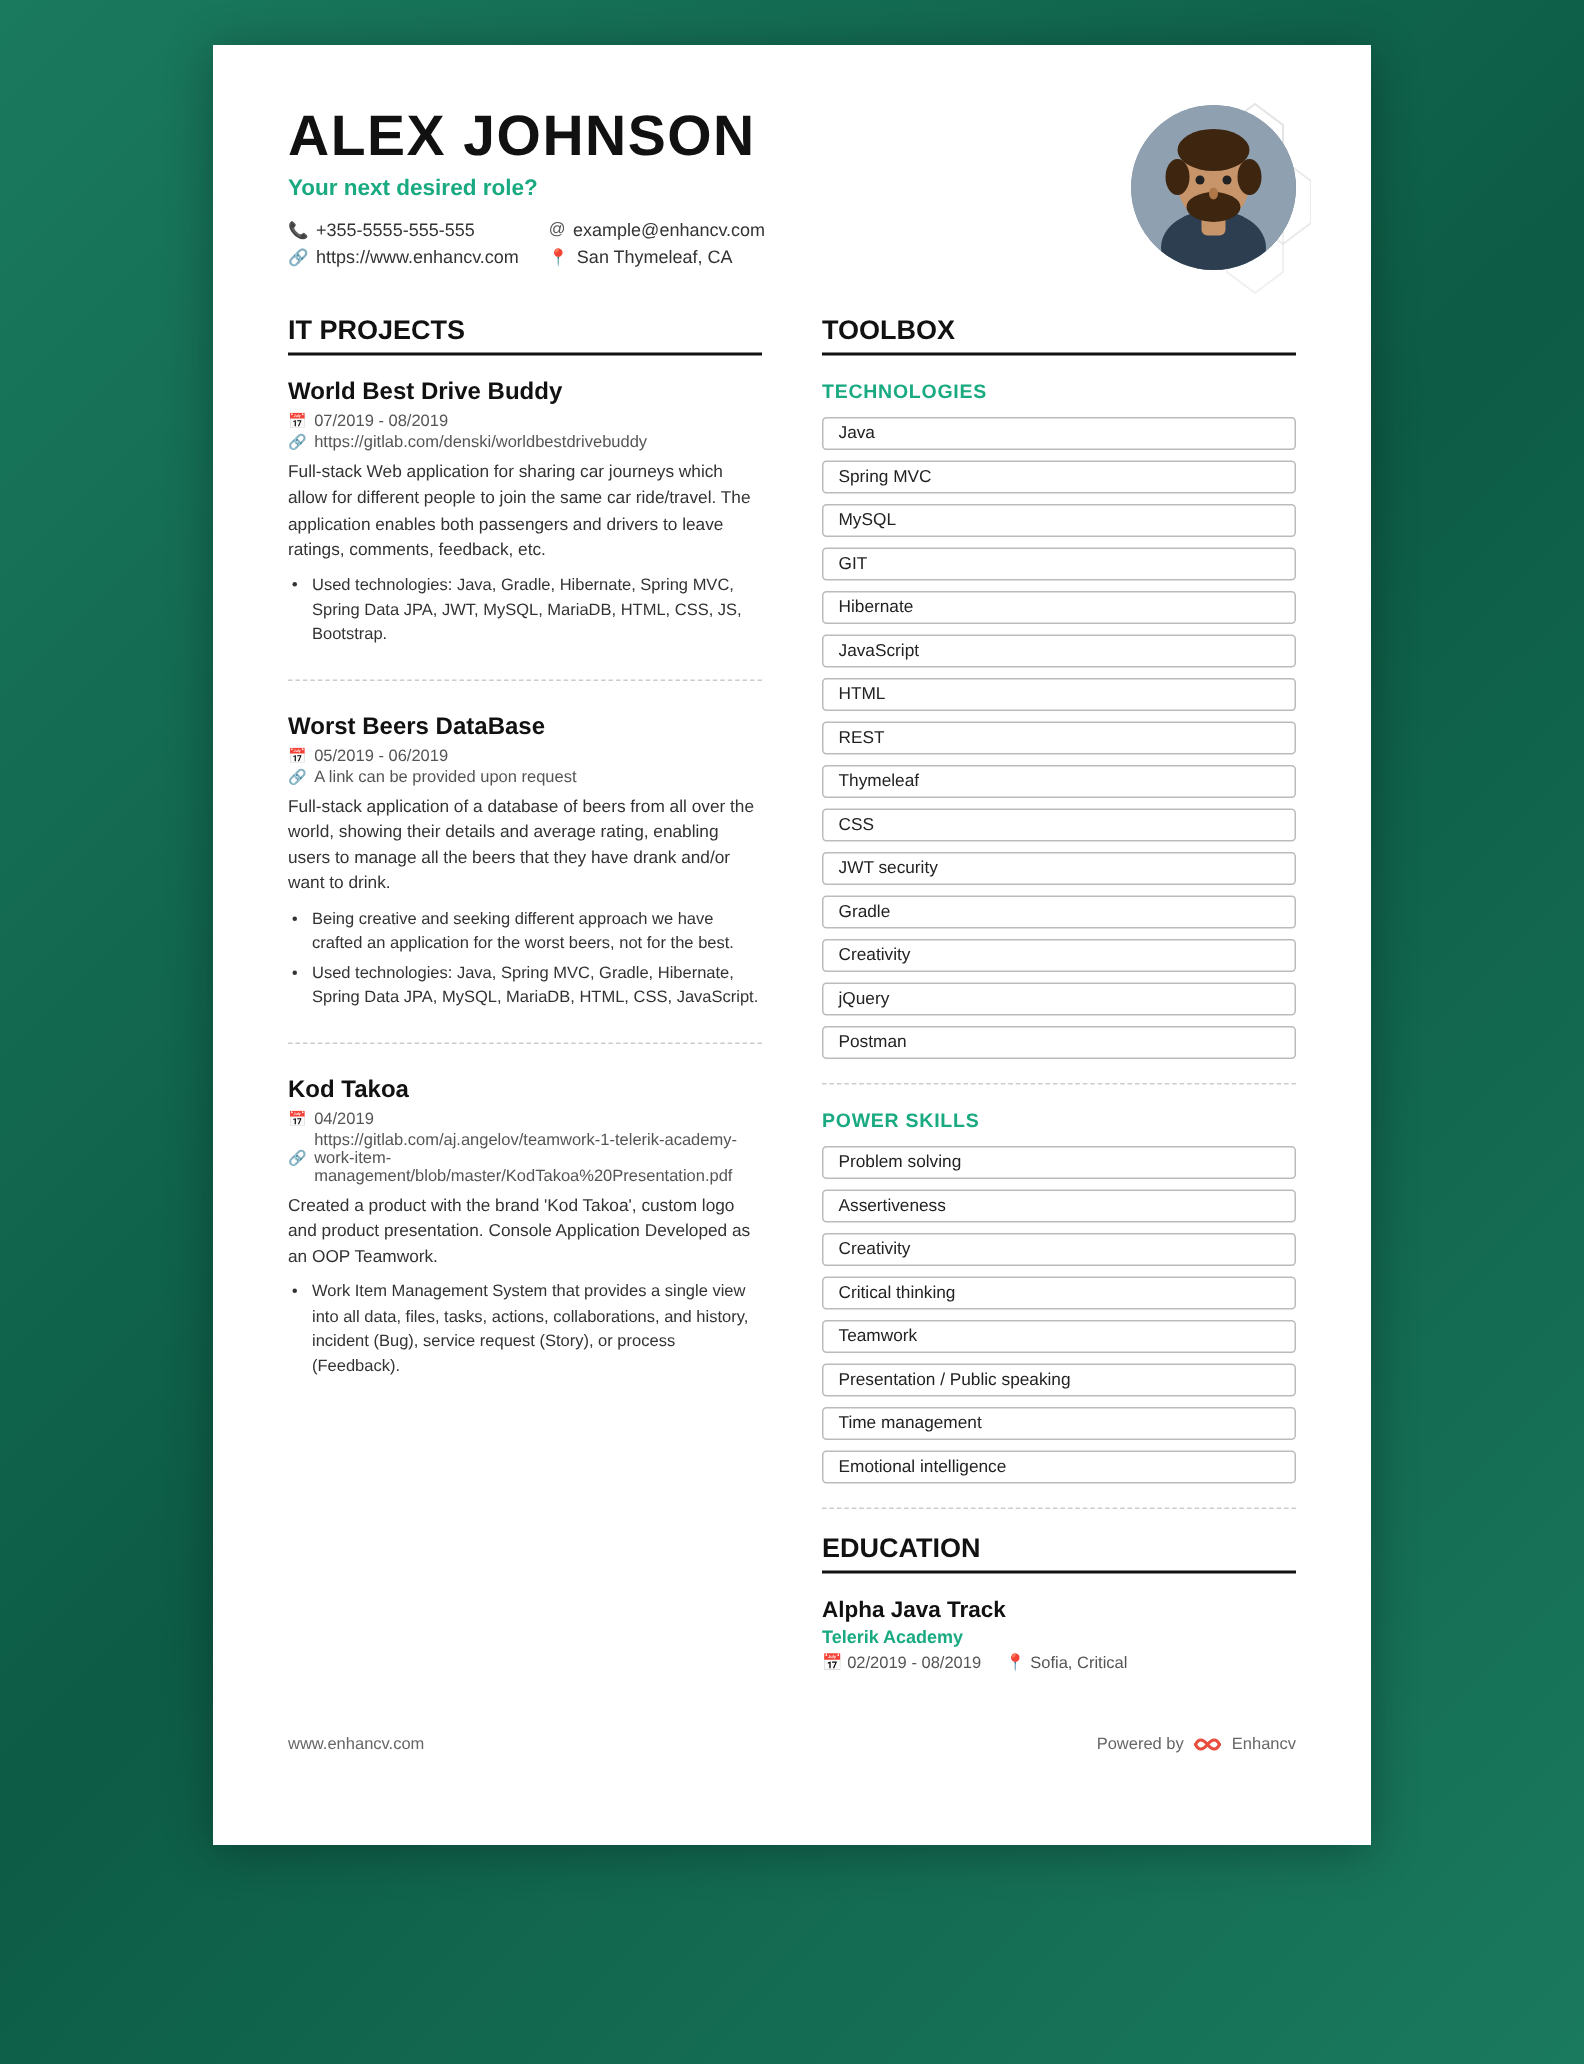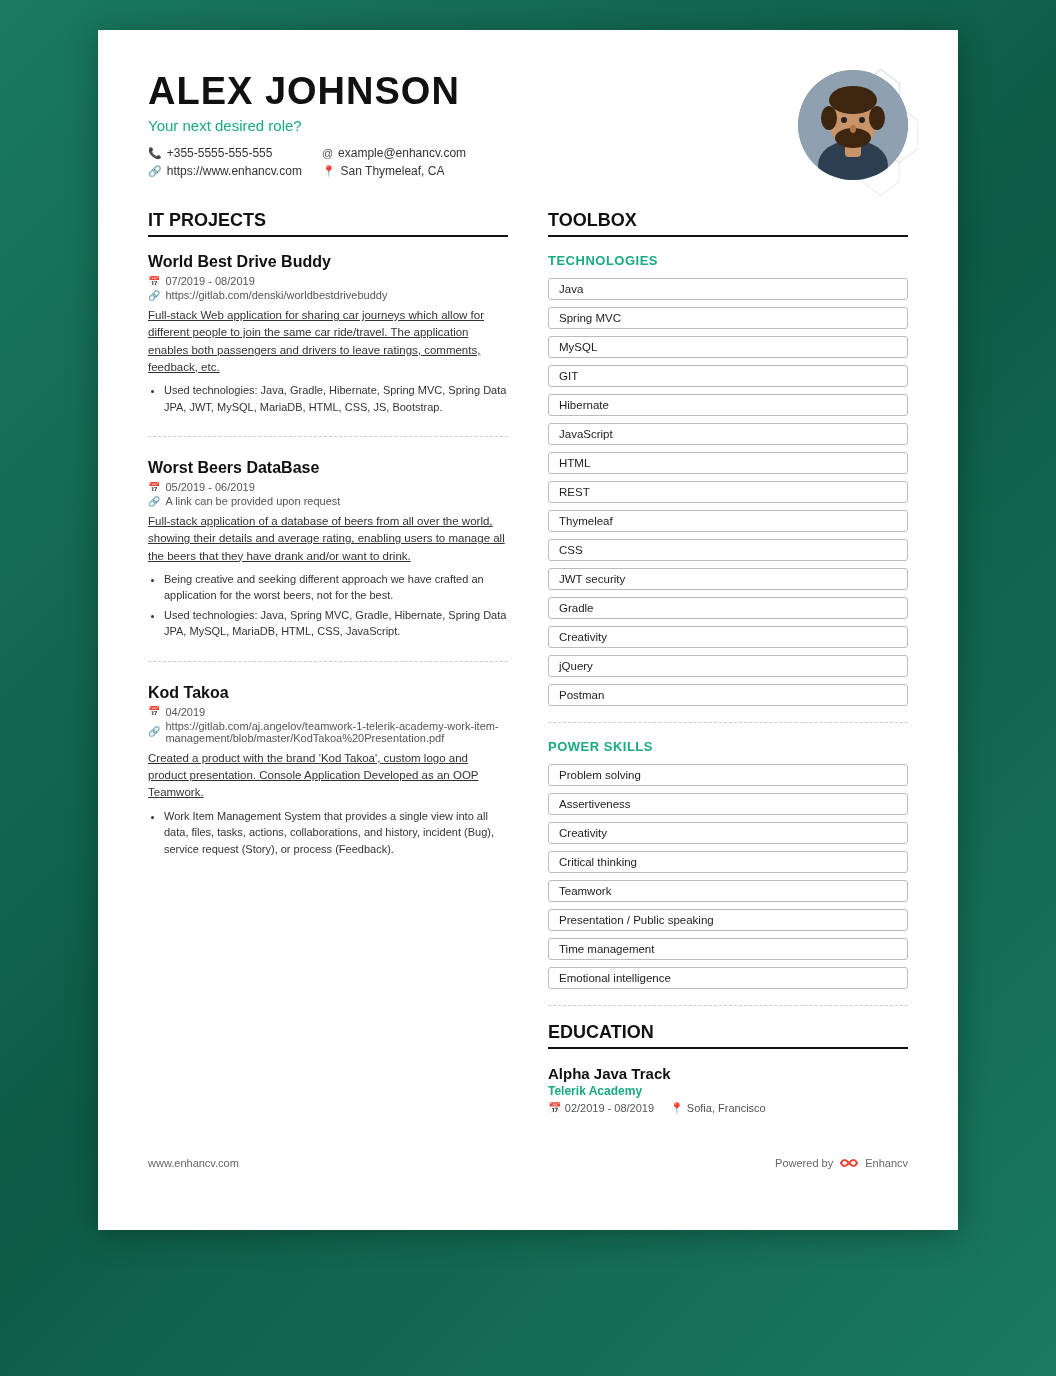--- a/index.html
+++ b/index.html
@@ -7,21 +7,21 @@
       background: linear-gradient(135deg, #1a7a5e 0%, #0d5c45 50%, #1a7a5e 100%);
       min-height: 100vh;
       display: flex;
       justify-content: center;
       align-items: flex-start;
       padding: 30px 20px;
       font-family: Arial, sans-serif;
     }
     .page {
       background: #fff;
-      width: 860px;
+      width: 772px;
       min-height: 1200px;
       padding: 40px 50px 30px 50px;
       position: relative;
       box-shadow: 0 4px 30px rgba(0,0,0,0.3);
     }
     
     .header {
       display: flex;
       justify-content: space-between;
       align-items: flex-start;
@@ -31,21 +31,21 @@
     .name {
       font-size: 38px;
       font-weight: 900;
       color: #111;
       text-transform: uppercase;
       letter-spacing: 1px;
     }
     .role {
       font-size: 15px;
       color: #1aaa82;
-      font-weight: normal;
+      font-weight: bold;
       margin-top: 4px;
       margin-bottom: 12px;
     }
     .contact-grid {
       display: grid;
       grid-template-columns: 1fr 1fr;
       gap: 4px 20px;
       font-size: 12px;
       color: #333;
     }
@@ -134,21 +134,20 @@
       color: #555;
     }
     .meta-icon {
       font-size: 10px;
     }
     .project-desc {
       font-size: 11.5px;
       color: #333;
       line-height: 1.5;
       margin-bottom: 6px;
-      text-decoration: underline;
     }
     .project-bullets {
       list-style: disc;
       padding-left: 16px;
     }
     .project-bullets li {
       font-size: 11px;
       color: #333;
       line-height: 1.5;
       margin-bottom: 3px;
@@ -374,21 +373,21 @@
       <div class="section-title">EDUCATION</div>
       <div class="edu-title">Alpha Java Track</div>
       <div class="edu-school">Telerik Academy</div>
       <div class="edu-meta">
         <span>
           <span>📅</span>
           <span>02/2019 - 08/2019</span>
         </span>
         <span>
           <span>📍</span>
-          <span>Sofia, Francisco</span>
+          <span>Sofia, Critical</span>
         </span>
       </div>
     </div>
 
   </div>
 
   <div class="footer">
     <span>www.enhancv.com</span>
     <div class="footer-brand">
       <span>Powered by</span>

